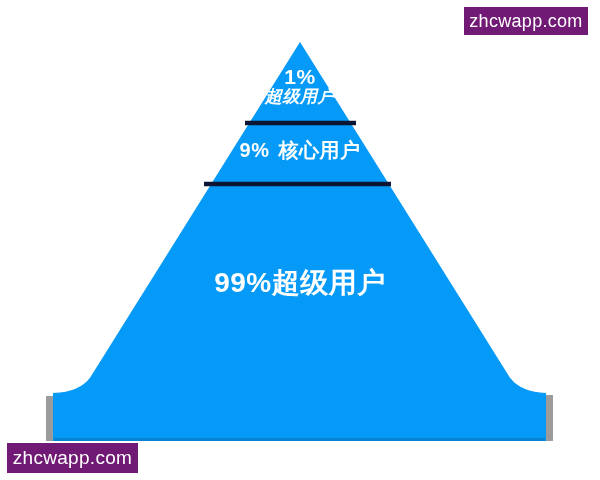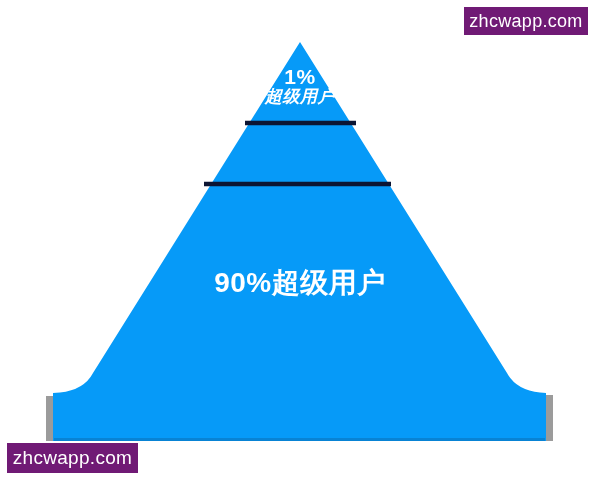--- a/index.html
+++ b/index.html
@@ -61,21 +61,24 @@
     <line x1="54" y1="439.5" x2="545" y2="439.5" stroke-width="3" opacity="0.55" stroke="#0b72b8"></line>
 
     <line x1="245" y1="123" x2="356" y2="123" stroke-width="4.5" stroke="#0c1533"></line>
 
     <line x1="204" y1="184" x2="391" y2="184" stroke-width="4.5" stroke="#0c1533"></line>
   </svg>
 
   <div id="tier1-percent" class="tier-text">1%</div>
   <div id="tier1-label" class="tier-text">超级用户</div>
 
+  <div id="tier2-line" class="tier-text">
+    <span class="pct">9%</span><span>核心用户</span>
+  </div>
 
   <div id="tier3-line" class="tier-text">
-    <span>90%</span><span>超级用户</span>
+    <span>99%</span><span>超级用户</span>
   </div>
 
   <div id="watermark-top-right" class="watermark">zhcwapp.com</div>
   <div id="watermark-bottom-left" class="watermark">zhcwapp.com</div>
 
 </div>
 
 </body></html>

